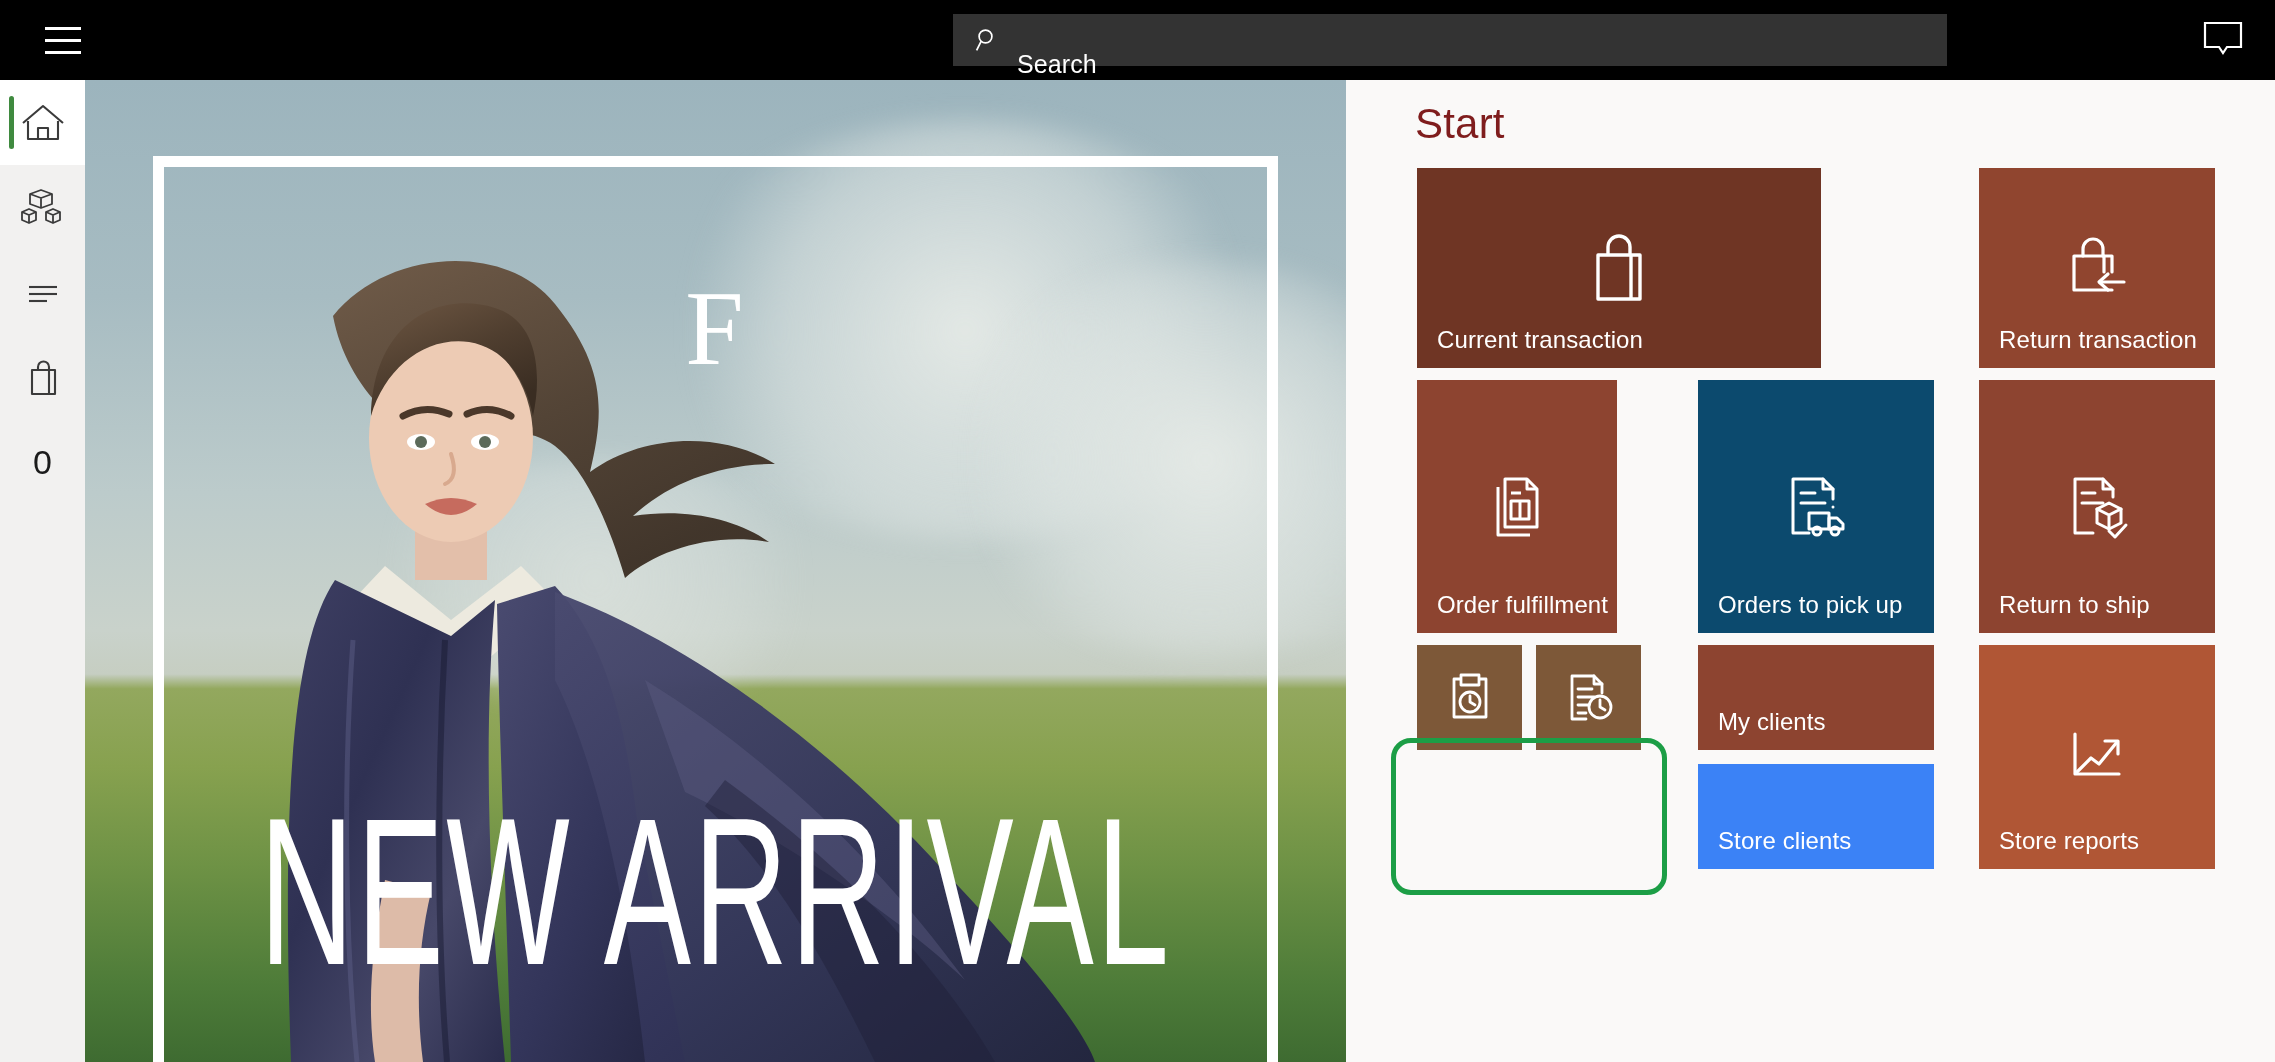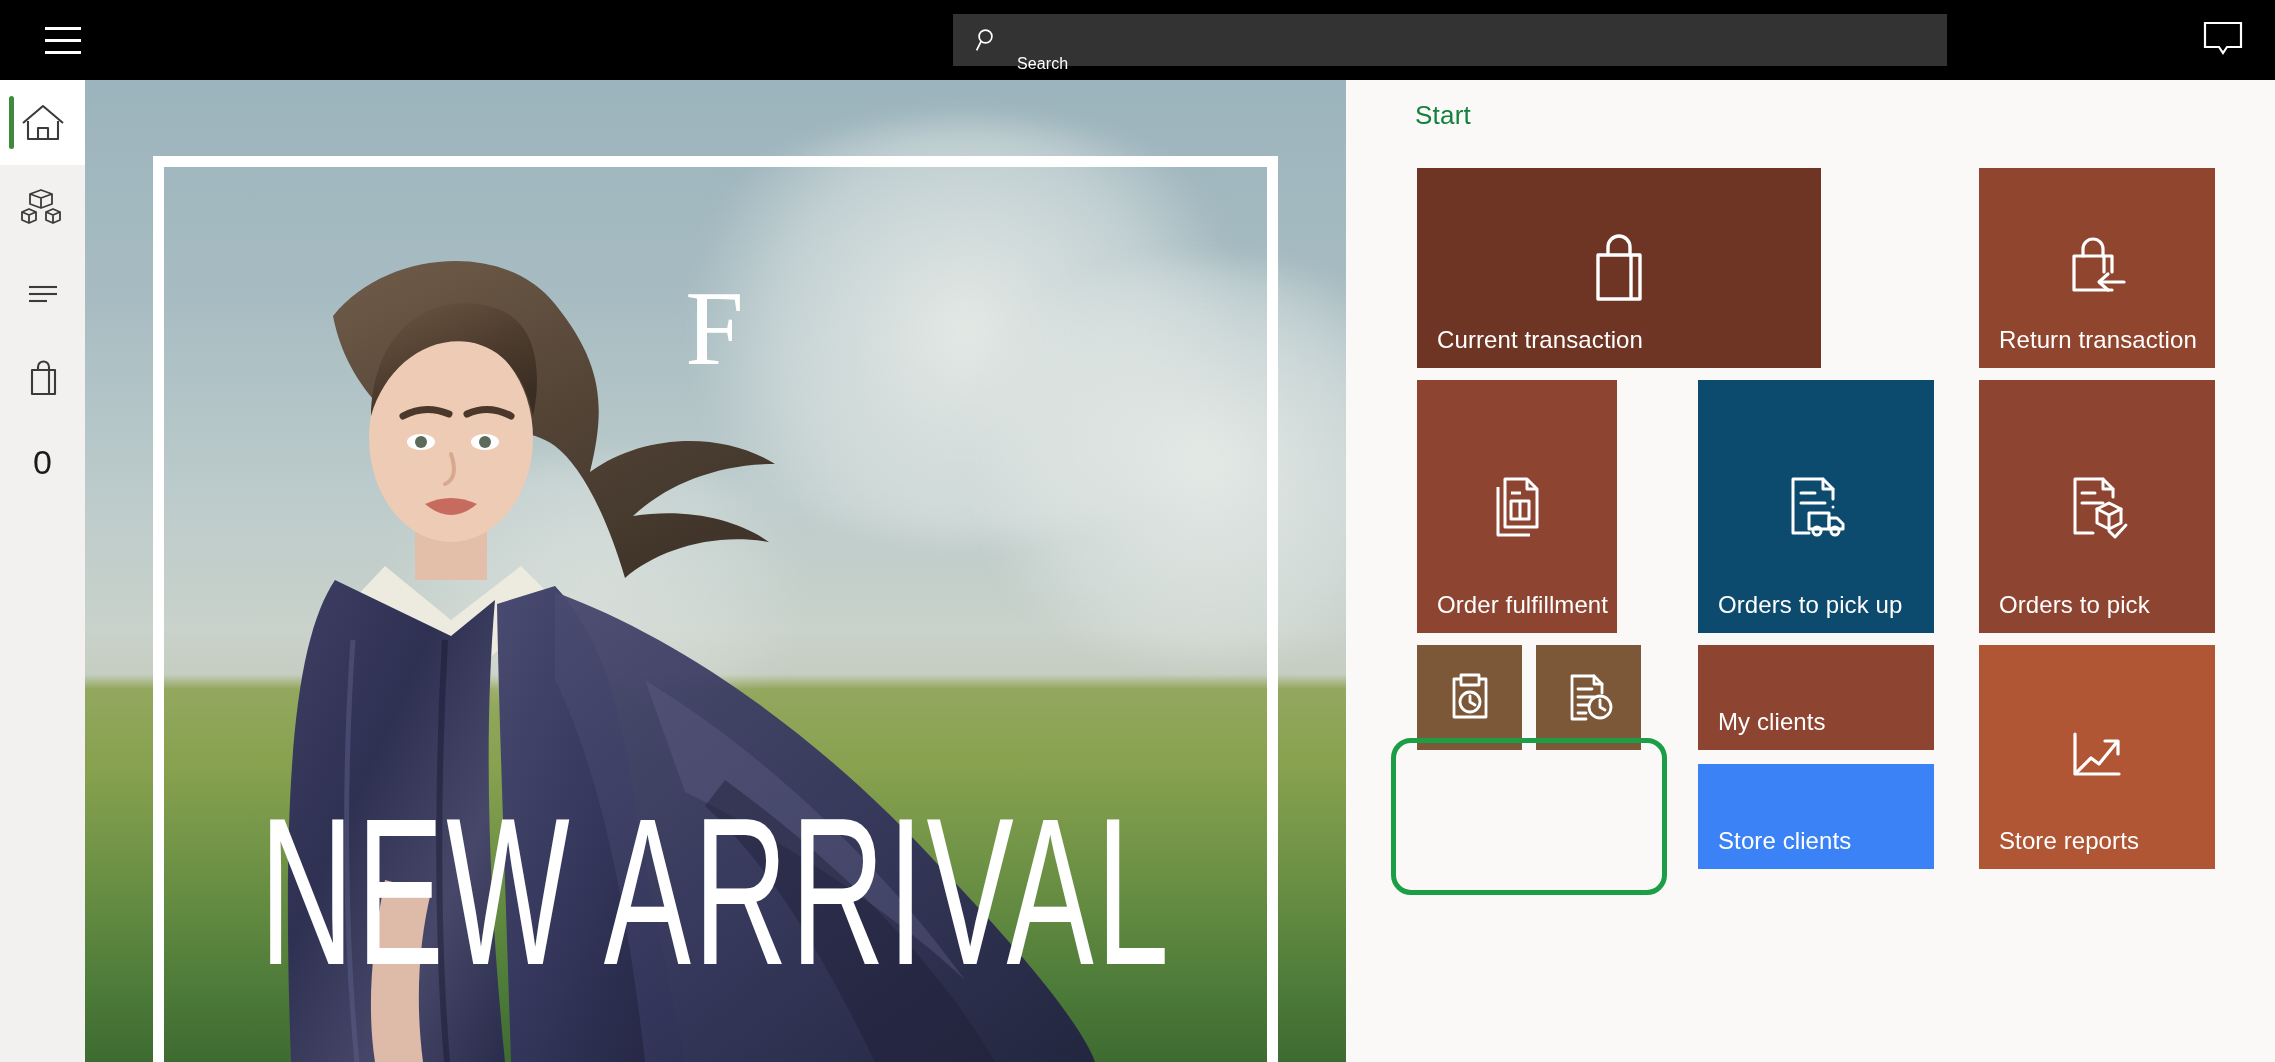--- a/index.html
+++ b/index.html
@@ -58,21 +58,21 @@
     cursor: text;
   }
   .search-icon {
     width: 26px; height: 26px;
     flex: 0 0 auto;
     display: block;
   }
   .search-placeholder {
     margin-left: 16px;
     color: #FFFFFF;
-    font-size: 16px;
+    font-size: 25px;
     font-family: "Liberation Sans", sans-serif;
     letter-spacing: 0.1px;
     margin-top: 48px;
   }
 
   .chat-btn {
     position: absolute;
     right: 28px; top: 16px;
     width: 48px; height: 48px;
     display: flex;
@@ -212,23 +212,23 @@
   .startpanel {
     position: absolute;
     top: 80px; left: 1346px;
     width: 929px;
     height: 982px;
     background: #FAF9F8;
   }
   .start-title {
     position: absolute;
     left: 69px; top: 20px;
-    font-size: 26px;
+    font-size: 42px;
     font-weight: 300;
-    color: #15803d;
+    color: #7f1d1d;
     font-family: "Liberation Sans", sans-serif;
     letter-spacing: 0.2px;
   }
 
   .tilegrid {
     position: absolute;
     left: 71px; top: 88px;
     width: 798px;
     height: 880px;
   }
@@ -498,21 +498,21 @@
               <path d="M10 6 H38 L48 16 V24 M10 6 V60 H28"></path>
               <path d="M38 6 V16 H48"></path>
               <line x1="17" y1="20" x2="30" y2="20"></line>
               <line x1="17" y1="30" x2="38" y2="30"></line>
               <path d="M44 30 L56 36 V50 L44 56 L32 50 V36 Z"></path>
               <path d="M32 36 L44 42 L56 36 M44 42 V56"></path>
               <path d="M44 58 L50 64 L61 52"></path>
             </g>
           </svg>
         </div>
-        <div class="tile-label">Orders to pick</div>
+        <div class="tile-label">Return to ship</div>
       </div>
 
       <div class="tile" id="tile-5" style="left: 0px; top: 477px; width: 105px; height: 105px; background: rgb(125, 88, 56);">
         <div class="tile-icon">
           <svg class="icon" width="52" height="54" viewBox="0 0 52 54">
             <g fill="none" stroke="#ffffff" stroke-width="2.8" stroke-linejoin="round" stroke-linecap="round">
               <path d="M16 8 H10 V46 H42 V8 H36"></path>
               <rect x="17" y="4" width="18" height="10"></rect>
               <circle cx="26" cy="31" r="10"></circle>
               <path d="M26 25 V31 L31 34"></path>

